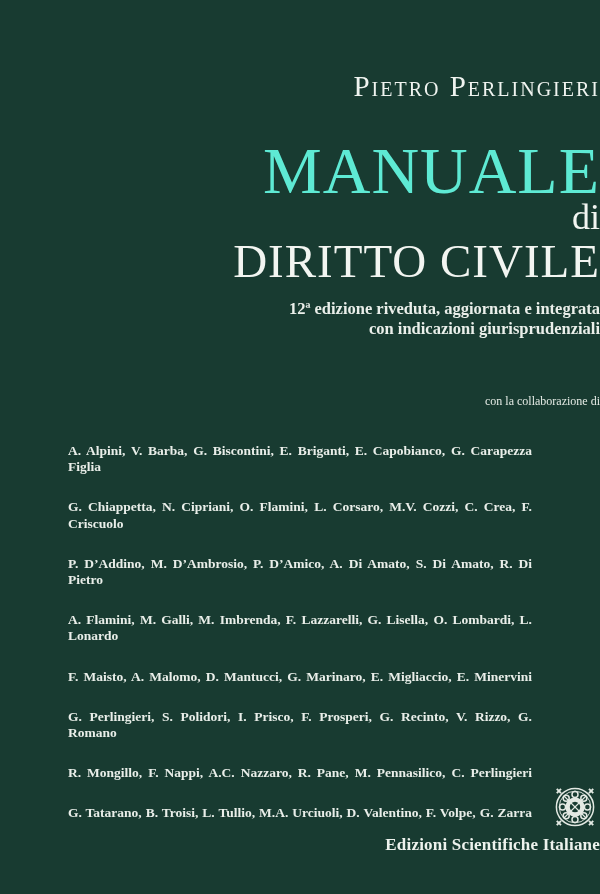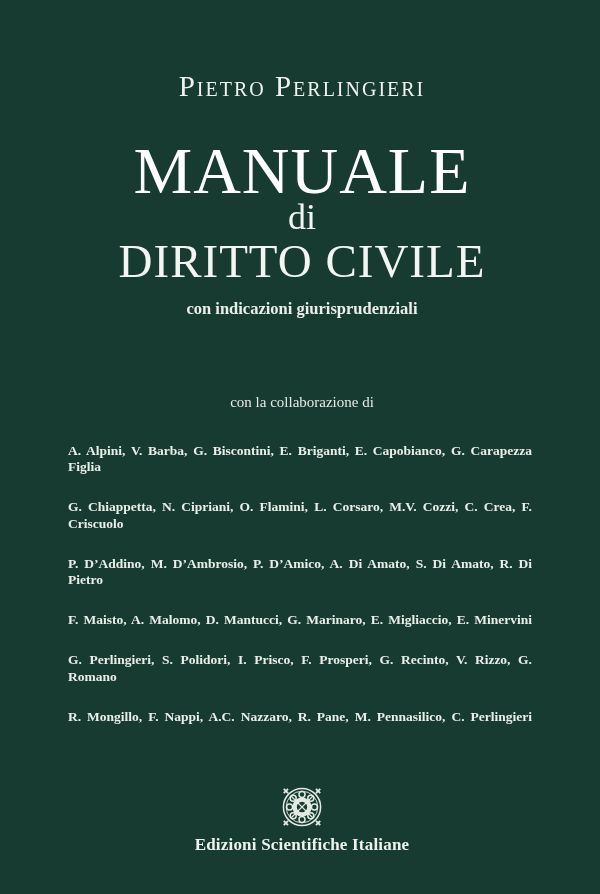--- a/index.html
+++ b/index.html
@@ -9,34 +9,34 @@
     -webkit-font-smoothing: antialiased;
   }
   .cover {
     position: relative;
     width: 600px;
     height: 894px;
     background: #183B31;
     color: #EDF2ED;
     overflow: hidden;
   }
-  .center { position: absolute; left: 4px; right: 0; text-align: center; }
+  .center { position: absolute; left: 4px; right: 0; text-align: right; }
 
   .author {
     top: 70px;
     font-size: 29px;
     font-variant: small-caps;
     letter-spacing: 2px;
     color: #EFF3EF;
   }
   .title-main {
     top: 133px;
     font-size: 66px;
     letter-spacing: 1px;
-    color: #ffffff;
+    color: #5eead4;
   }
   .title-di {
     top: 196px;
     font-size: 36px;
     color: #F2F5F1;
   }
   .title-subject {
     top: 234px;
     font-size: 47px;
     letter-spacing: 1px;
@@ -44,21 +44,21 @@
   }
   .edition {
     top: 299px;
     font-size: 16.5px;
     line-height: 20px;
     font-weight: 600;
     color: #EAEFEA;
   }
   .collab {
     top: 394px;
-    font-size: 15px;
+    font-size: 12px;
     color: #E5EBE5;
   }
   .contributors {
     position: absolute;
     top: 419px;
     left: 68px;
     right: 68px;
     font-size: 13.5px;
     font-weight: 700;
     line-height: 16.2px;
@@ -90,32 +90,35 @@
 
   <div class="center author">Pietro Perlingieri</div>
 
   <div class="center title-main">MANUALE</div>
 
   <div class="center title-di">di</div>
 
   <div class="center title-subject">DIRITTO CIVILE</div>
 
   <div class="center edition">
+    <div>12ª edizione riveduta, aggiornata e integrata</div>
     <div>con indicazioni giurisprudenziali</div>
   </div>
 
   <div class="center collab">con la collaborazione di</div>
 
   <div class="contributors">
       <div class="c-line">A. Alpini, V. Barba, G. Biscontini, E. Briganti, E. Capobianco, G. Carapezza Figlia</div>
       <div class="c-line">G. Chiappetta, N. Cipriani, O. Flamini, L. Corsaro, M.V. Cozzi, C. Crea, F. Criscuolo</div>
       <div class="c-line">P. D’Addino, M. D’Ambrosio, P. D’Amico, A. Di Amato, S. Di Amato, R. Di Pietro</div>
+      <div class="c-line">A. Flamini, M. Galli, M. Imbrenda, F. Lazzarelli, G. Lisella, O. Lombardi, L. Lonardo</div>
       <div class="c-line">F. Maisto, A. Malomo, D. Mantucci, G. Marinaro, E. Migliaccio, E. Minervini</div>
       <div class="c-line">G. Perlingieri, S. Polidori, I. Prisco, F. Prosperi, G. Recinto, V. Rizzo, G. Romano</div>
       <div class="c-line">R. Mongillo, F. Nappi, A.C. Nazzaro, R. Pane, M. Pennasilico, C. Perlingieri</div>
+      <div class="c-line">G. Tatarano, B. Troisi, L. Tullio, M.A. Urciuoli, D. Valentino, F. Volpe, G. Zarra</div>
     </div>
 
   <div class="center logo-wrap">
     <svg width="50" height="50" viewBox="0 0 50 50" aria-hidden="true">
       <g stroke="#E3E9E3" fill="none">
         <circle cx="25" cy="25" r="18.6" stroke-width="1.5"></circle>
         <circle cx="25" cy="25" r="15.8" stroke-width="0.9"></circle>
 
         <line x1="14" y1="14" x2="36" y2="36" stroke-width="1.1"></line>
         <line x1="36" y1="14" x2="14" y2="36" stroke-width="1.1"></line>

